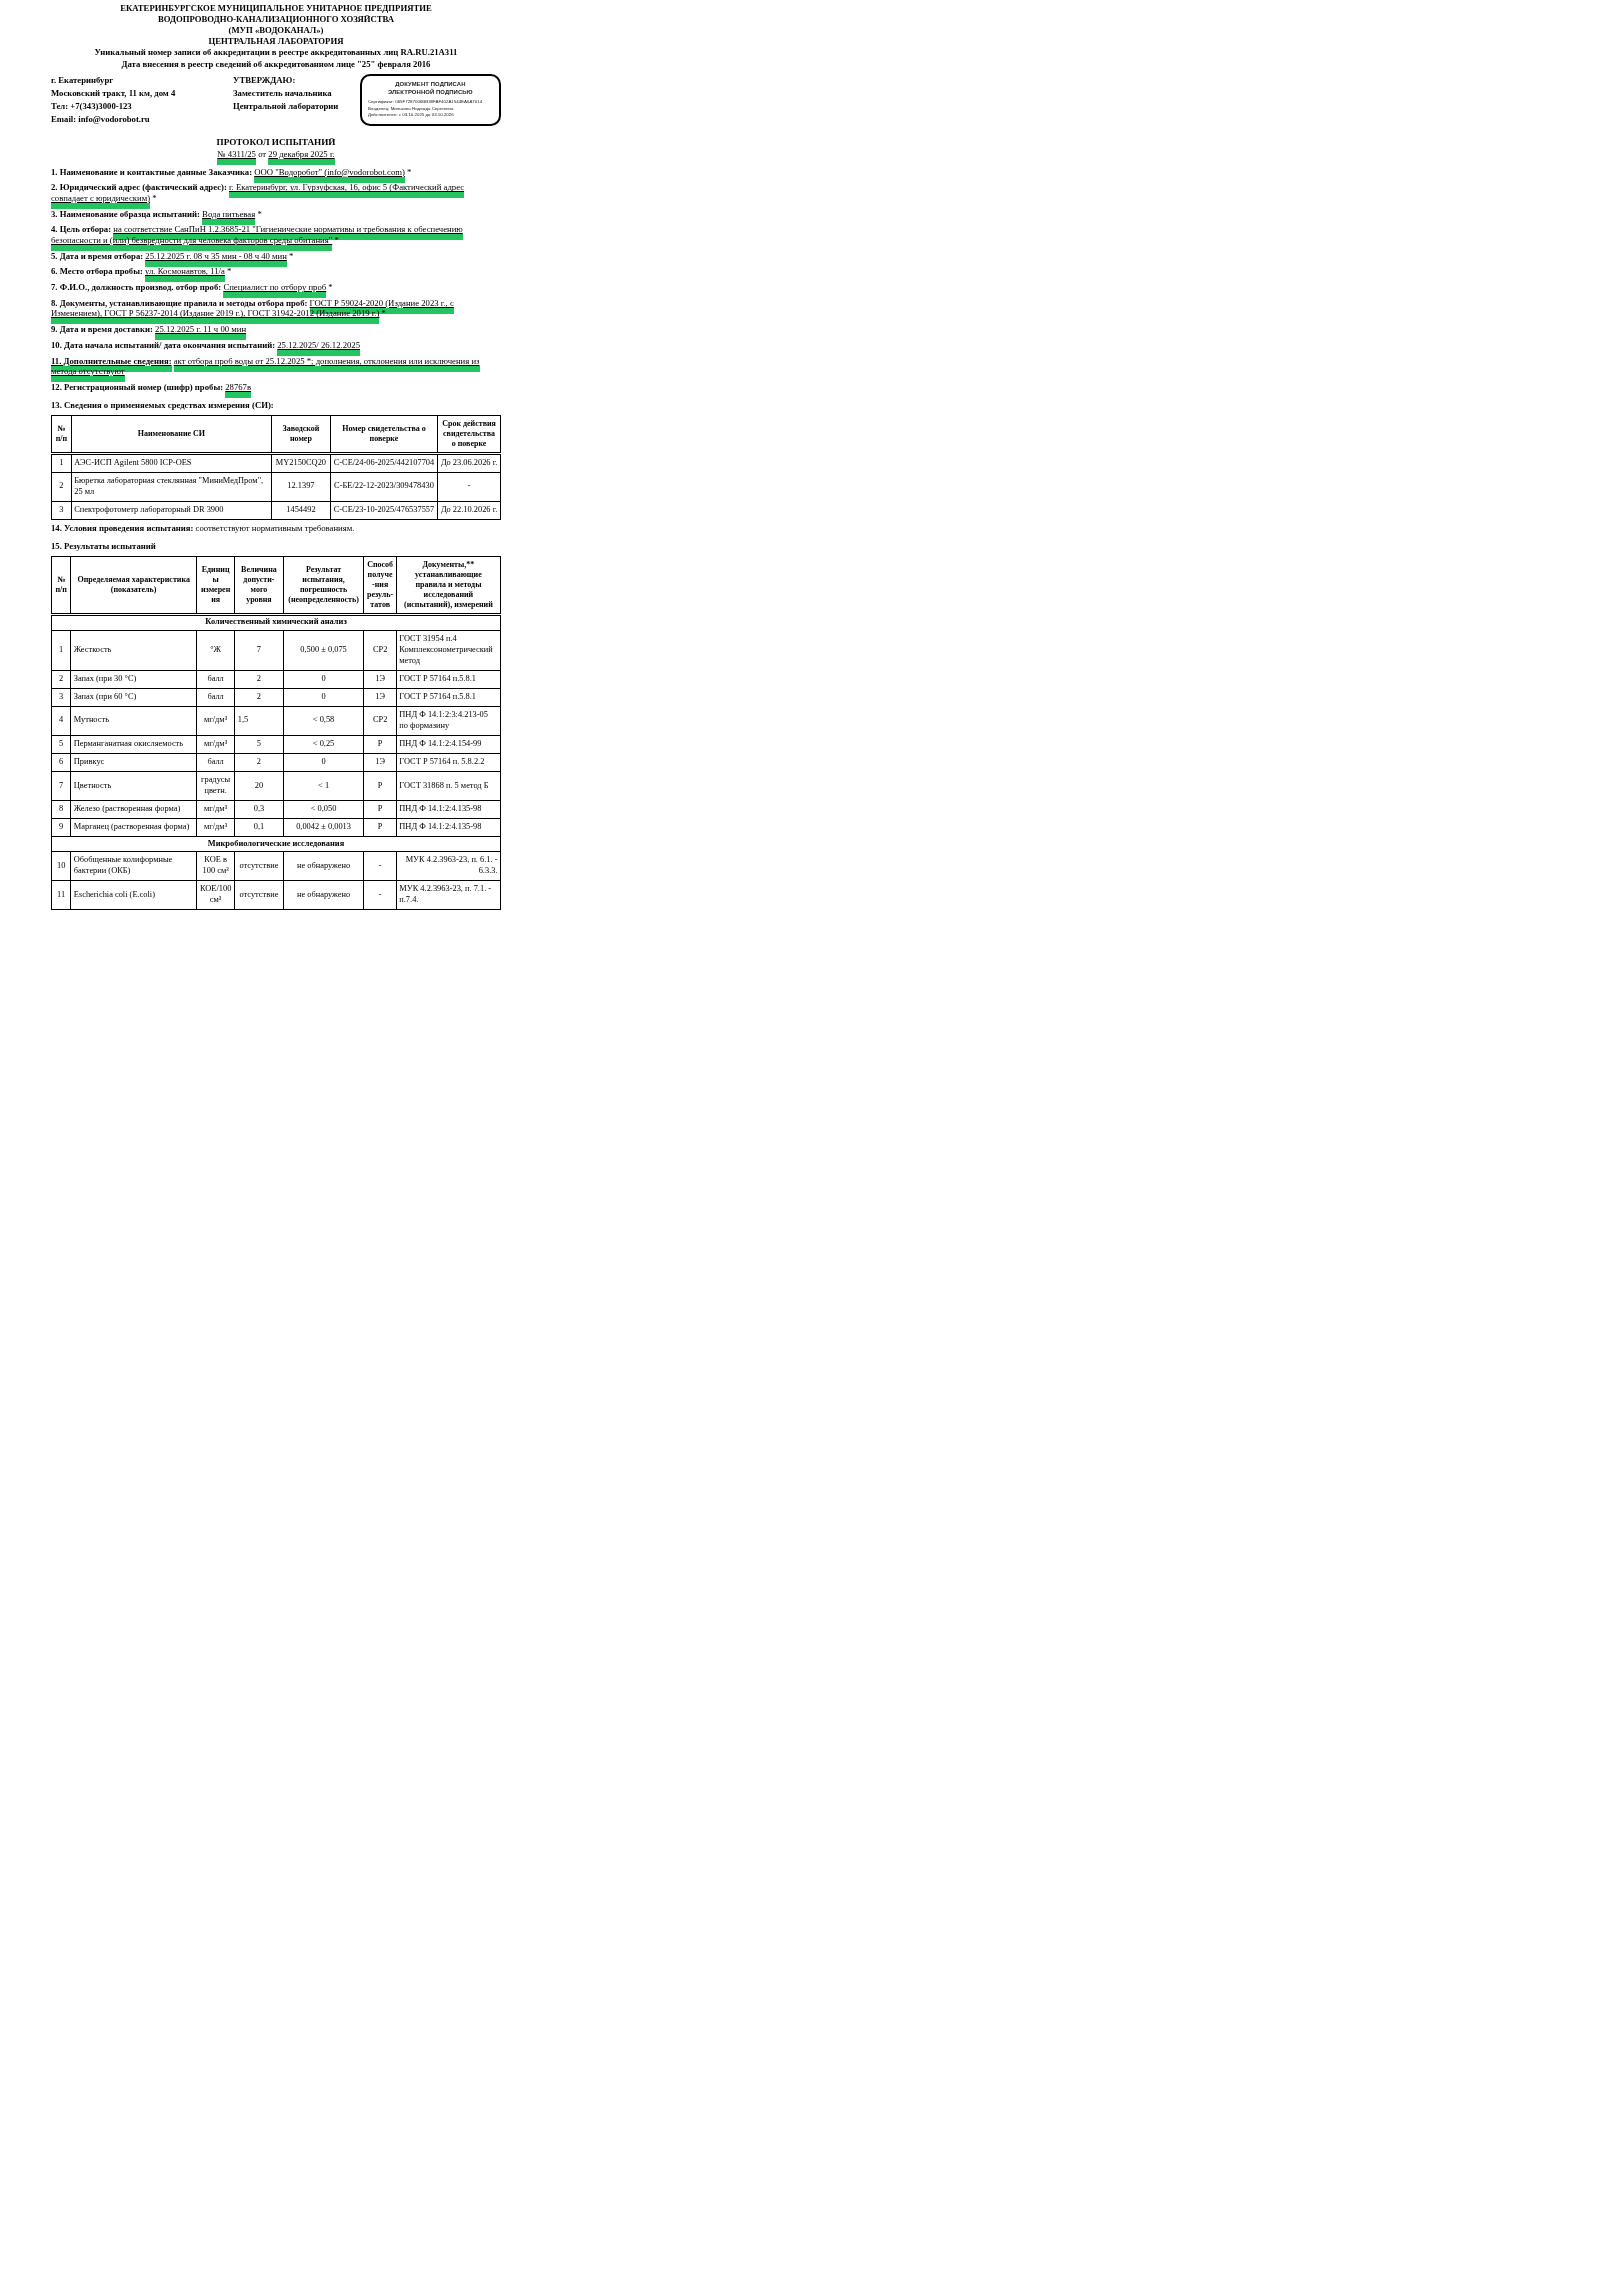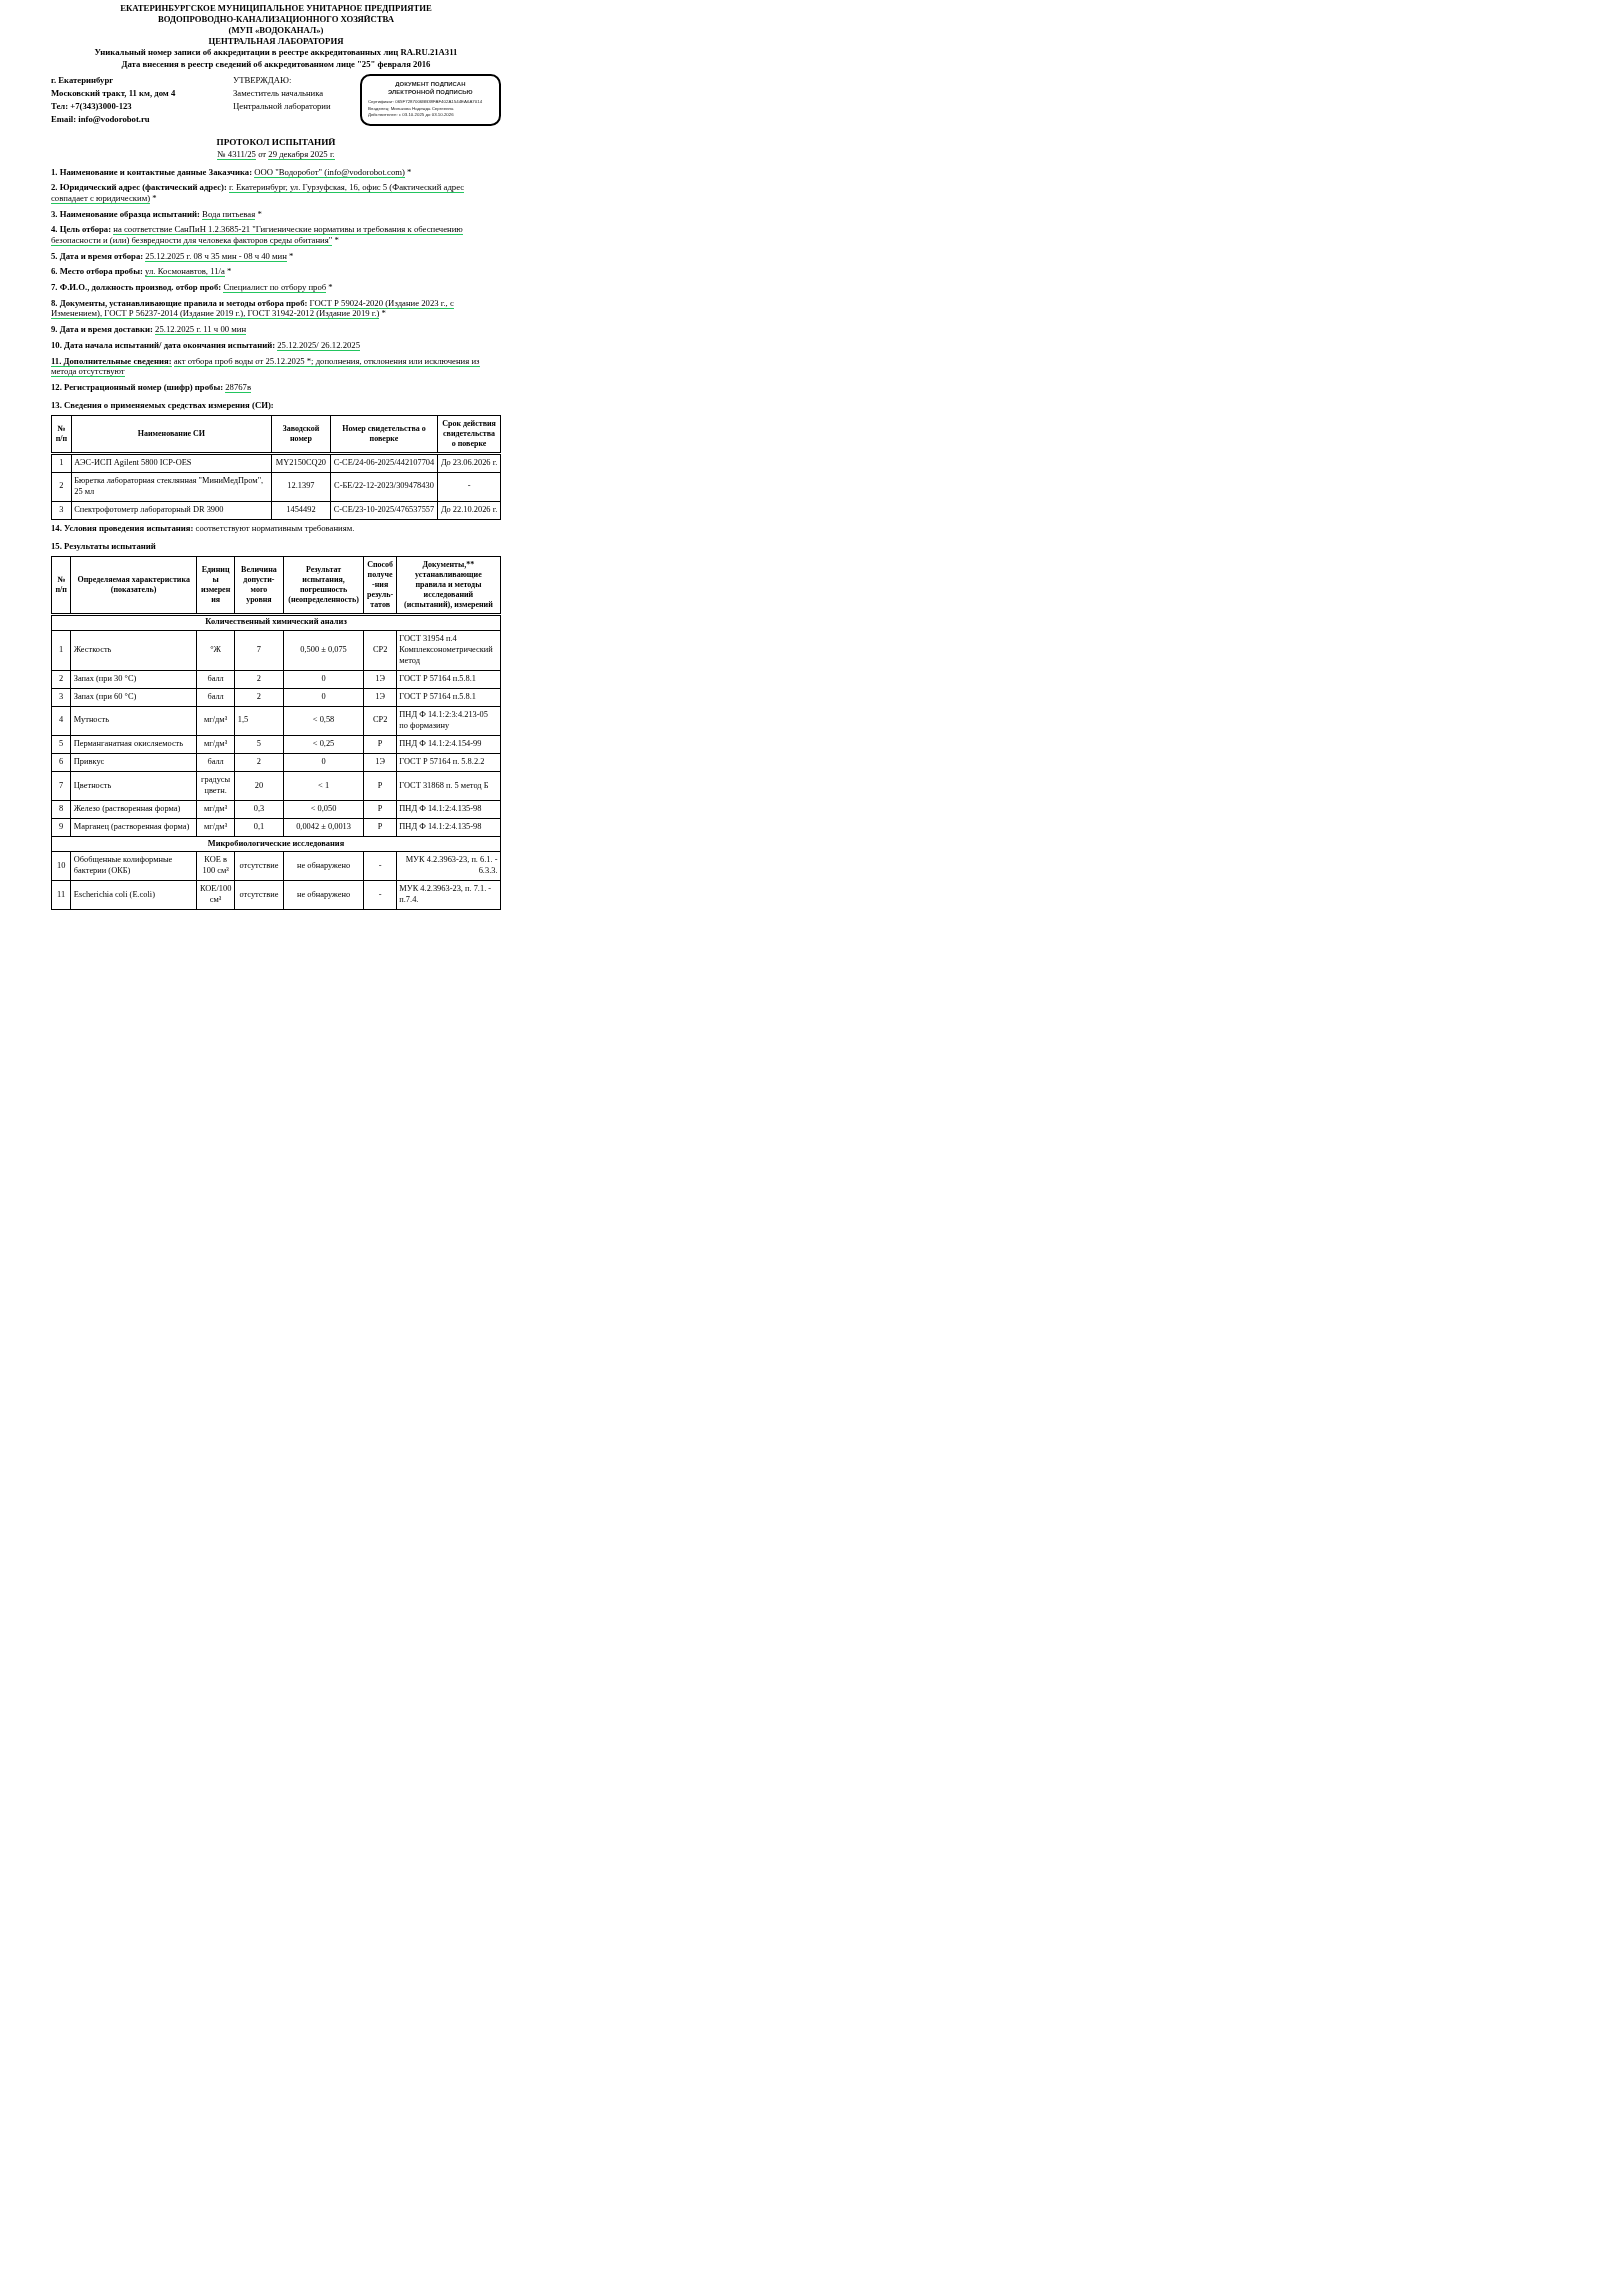--- a/index.html
+++ b/index.html
@@ -4,33 +4,33 @@
 <style>
   html,body{margin:0;padding:0;background:#ffffff;color:#000;}
   body{width:541px;min-height:765px;font-family:"Liberation Serif","DejaVu Serif",serif;}
   .wrap{width:450px;margin-left:51px;padding-top:2.5px;}
 
   .org{ text-align:center;font-weight:bold;font-size:8.7px;line-height:11.2px; }
   .org div{white-space:nowrap;}
 
   .info-row{display:flex;align-items:flex-start;margin-top:4.6px;}
   .contacts{width:162px;font-weight:bold;font-size:8.7px;line-height:13px;}
-  .approval{width:120px;margin-left:20px;font-weight:normal;font-size:8.7px;line-height:13px;}
+  .approval{width:120px;margin-left:20px;font-weight:bold;font-size:8.7px;line-height:13px;}
   .stamp{margin-left:auto;width:125px;height:38px;border:2px solid #000;border-radius:10.2px;
          padding:4.6px 6.1px 4.6px 6.1px;font-family:"Liberation Sans","DejaVu Sans",sans-serif;
          color:#1b1b1b;display:flex;flex-direction:column;}
   .stamp-top{text-align:center;font-size:5.9px;font-weight:bold;line-height:1.3;letter-spacing:0.1px;margin-top:0.5px;}
   .stamp-bottom{margin-top:auto;font-size:4.4px;line-height:1.5;}
 
   .title{text-align:center;font-weight:bold;font-size:9.2px;margin-top:10.2px;}
   .subtitle{text-align:center;font-size:8.7px;margin-top:2.5px;margin-bottom:7.6px;}
 
   p.item{font-size:8.7px;line-height:1.18;margin:0 0 5.6px 0;}
   .lbl{font-weight:bold;}
-  .u{border-bottom:1px solid #22c55e;}
+  .u{border-bottom:6px solid #22c55e;text-decoration:underline;}
   .section-title{font-weight:bold;font-size:8.7px;margin:7.6px 0 4.6px 0;}
 
   table{border-collapse:collapse;width:450px;table-layout:fixed;font-size:8.4px;margin:0 0 3.1px 0;}
   table{border:1.5px solid #000;}
   th,td{border:0.8px solid #000;border-top-width:1.5px;border-bottom-width:1.5px;
         padding:3.1px 2.5px;vertical-align:middle;word-wrap:break-word;}
   thead th{font-weight:bold;text-align:center;font-size:8px;line-height:1.25;border-bottom:3.1px double #000;}
   tr.band td{text-align:center;font-weight:bold;padding:1.5px 2px;}
   td{line-height:1.3;}
   .mt{margin-top:7.1px;}

